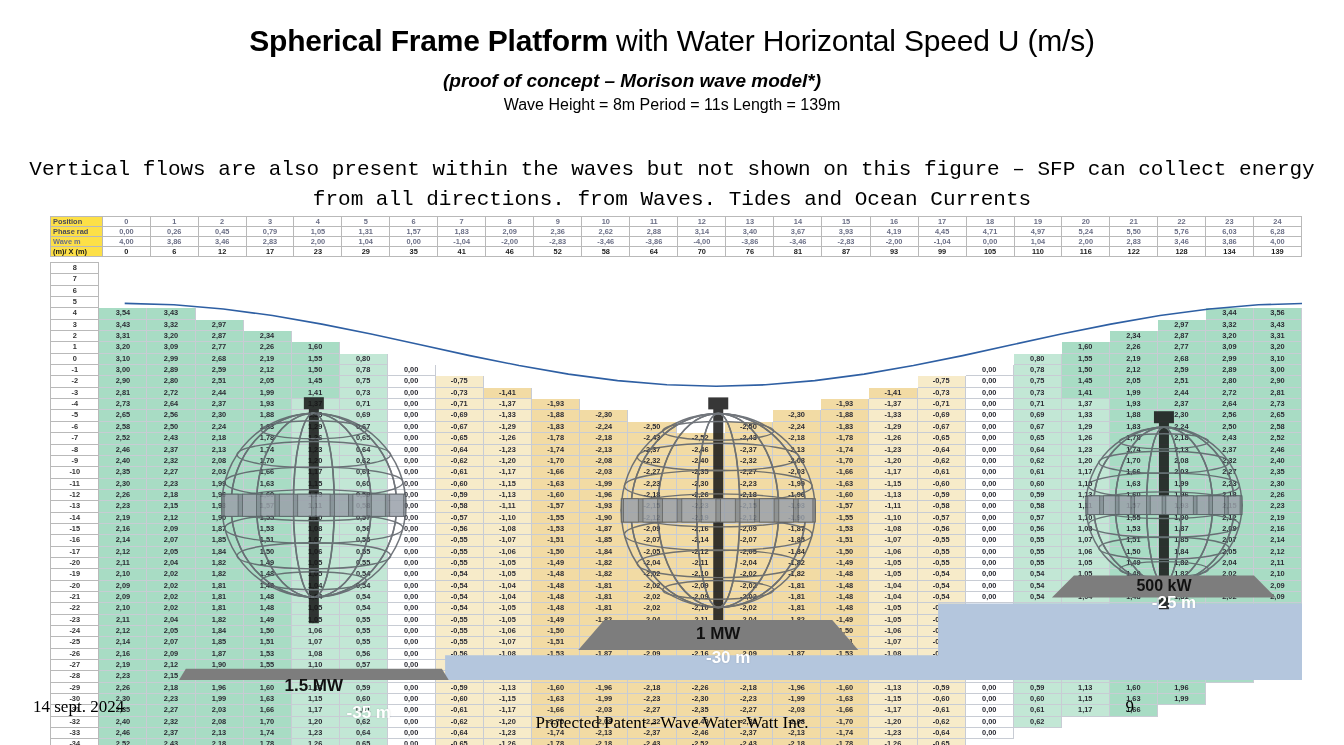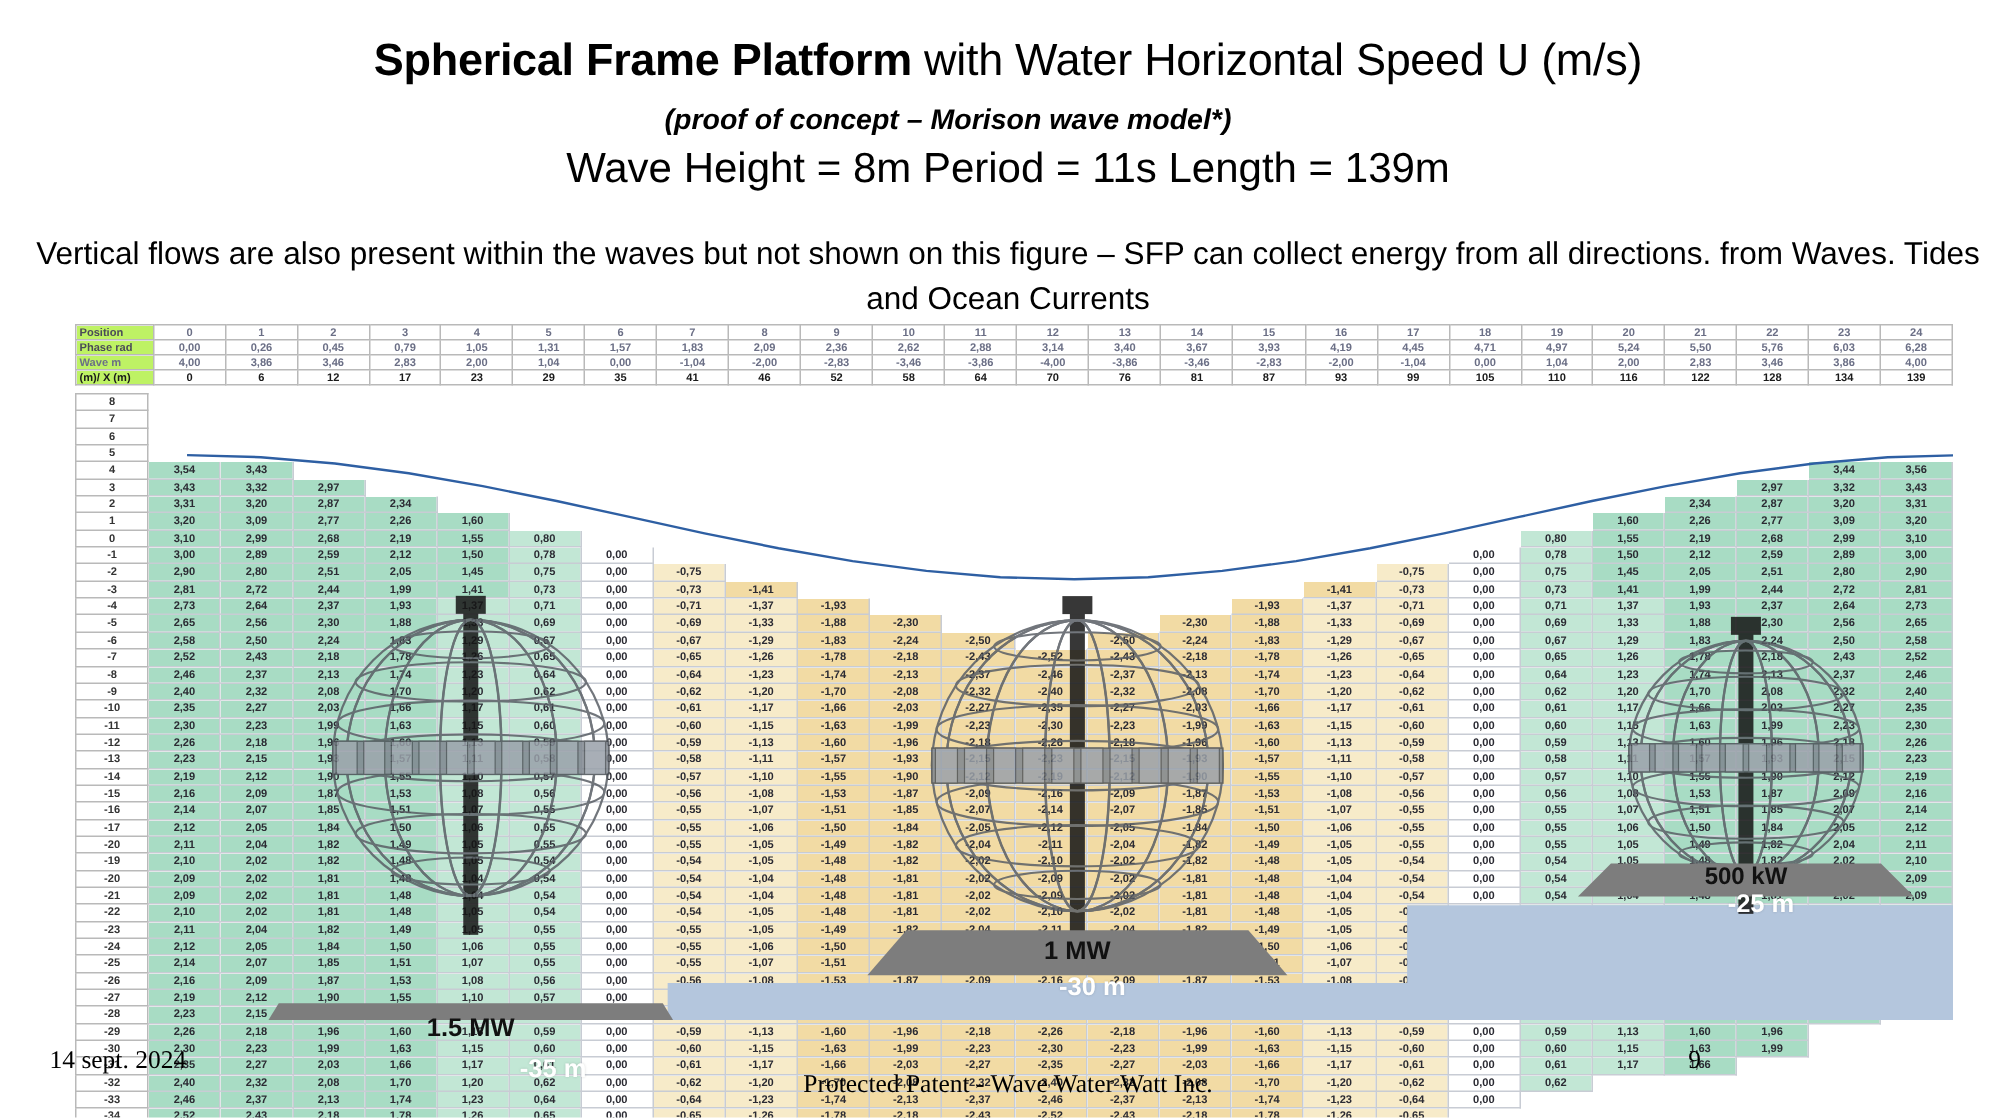--- a/index.html
+++ b/index.html
@@ -20,25 +20,25 @@
     letter-spacing:-0.2px;white-space:nowrap;
   }
   .title b{font-weight:bold;}
   .title span.reg{font-weight:normal;}
   .subtitle-it{
     position:absolute;left:0;top:70px;width:1264px;
     text-align:center;font-size:19px;font-style:italic;font-weight:bold;
   }
   .subtitle-2{
     position:absolute;left:0;top:96px;width:1344px;
-    text-align:center;font-size:28px;
+    text-align:center;font-size:16px;
   }
   .lede{
     position:absolute;left:22px;top:155px;width:1300px;
-    text-align:center;font-size:21px;line-height:30px;
+    text-align:center;font-size:21px;line-height:30px;font-family:Liberation Mono, monospace;
   }
 
   
   .footer{position:absolute;left:0;top:697px;width:1170px;height:30px;
     font-family:"Liberation Serif",serif;font-size:17px;}
   .footer .f-left{position:absolute;left:33px;top:0;}
   .footer .f-mid{position:absolute;left:0;width:1344px;text-align:center;top:0;margin-top:16px;}
   .footer .f-right{position:absolute;right:36px;top:0;}
 
   
@@ -50,21 +50,21 @@
   .hdr{position:absolute;left:10px;top:0;}
   .hdr td{
     border:1px solid #b9b9b9;
     font-size:7.4px;text-align:center;
     height:9px;line-height:9px;padding:0;
     color:#6b6f86;font-weight:bold;
     overflow:hidden;white-space:nowrap;
   }
   .hdr td.lbl{
     width:50px;text-align:left;padding-left:2px;color:#4a4a58;
-    background:#bef264;
+    background:#fde047;
   }
   .hdr tr.r-wave td{color:#6b6f86;}
   .hdr tr.r-x td{color:#1a1a1a;font-weight:bold;}
   .hdr td.c{width:49.3px;}
 
   
   .field{position:absolute;left:10px;top:46px;}
   .field td{
     border:1px solid #c8ccd4;
     font-size:7.4px;font-weight:bold;text-align:center;

